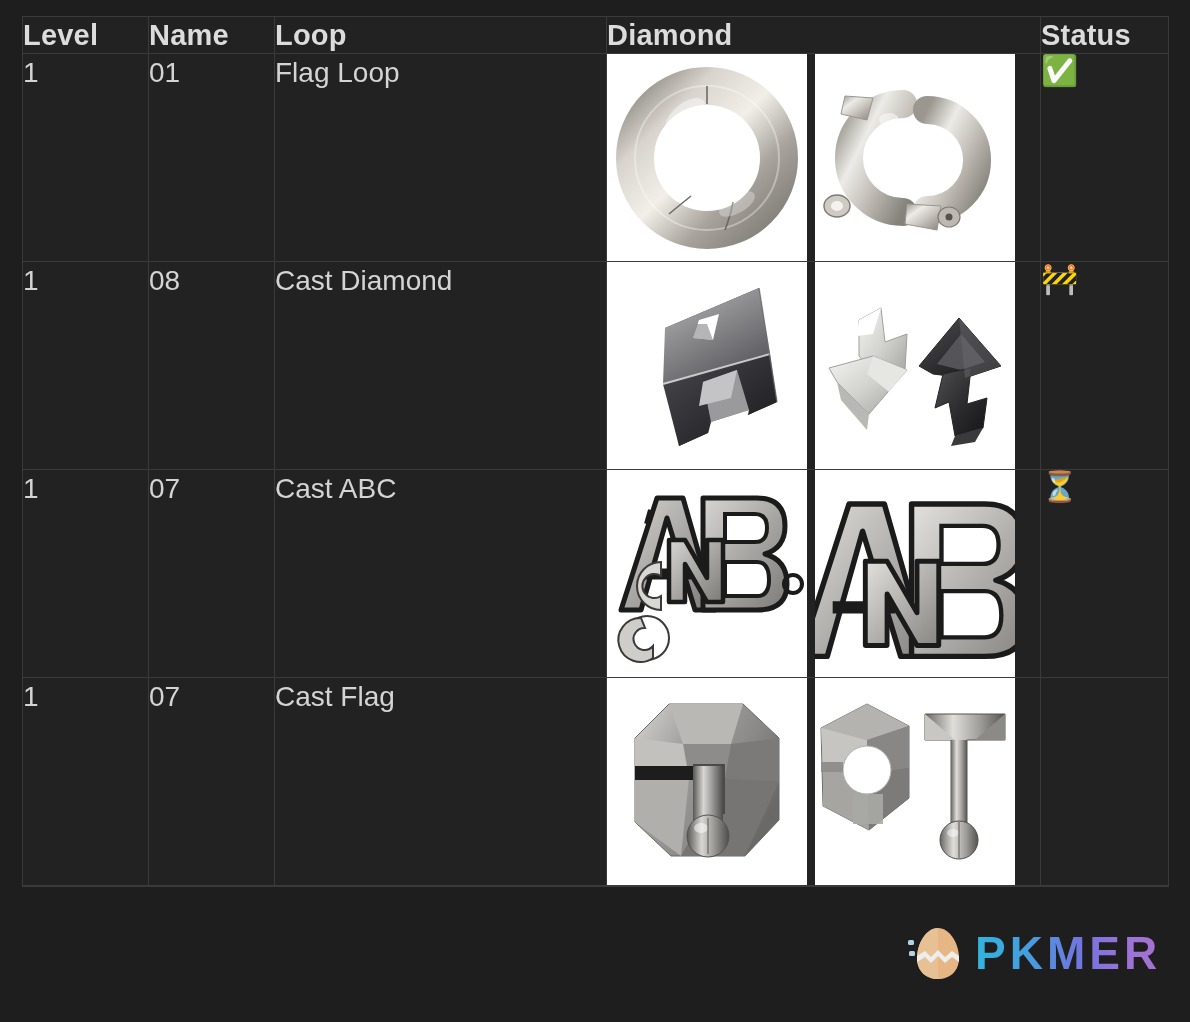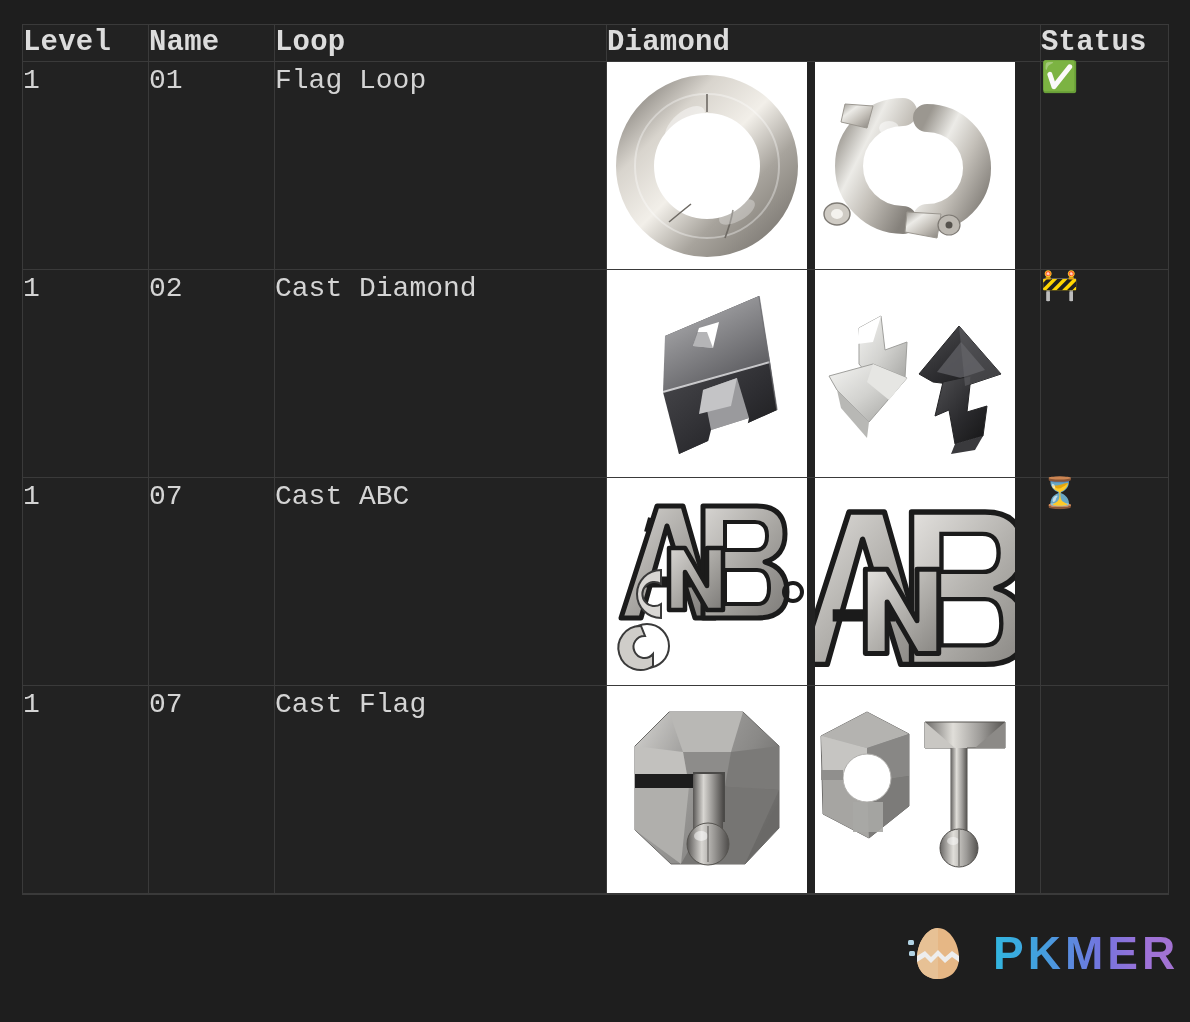--- a/index.html
+++ b/index.html
@@ -17,24 +17,23 @@
     width: 1190px;
     height: 1022px;
     background: #1e1e1e;
     overflow: hidden;
   }
 
   table.puzzle-table {
     border-collapse: collapse;
     table-layout: fixed;
     margin-left: 22px;
-    margin-top: 24px;
+    margin-top: 16px;
     width: 1146px;
     background: #f9a8d4;
-    font-family: Liberation Mono, monospace;
   }
 
   table.puzzle-table th,
   table.puzzle-table td {
     border: 1px solid #3a3a3a;
     background: #222222;
     vertical-align: top;
     padding: 0;
   }
 
@@ -93,21 +92,21 @@
 
   .status-emoji { font-size: 30px; line-height: 34px; display: inline-block; }
 
   
   .watermark {
     position: absolute;
     left: 907px;
     top: 922px;
     display: flex;
     align-items: center;
-    gap: 24px;
+    gap: 6px;
     pointer-events: none;
     opacity: 0.92;
   }
   .wm-logo { width: 62px; height: 62px; }
   .wm-text {
     font-size: 46px;
     font-weight: bold;
     letter-spacing: 4px;
     background: linear-gradient(90deg, #33c3f0 0%, #4aa8ef 28%, #7b7cf0 58%, #a97ae8 82%, #b07ae0 100%);
     -webkit-background-clip: text;
@@ -195,21 +194,21 @@
             </div>
           </div>
         </td>
         <td class="status-cell">
           <span class="status-emoji">✅</span>
         </td>
       </tr>
 
       <tr>
         <td class="dcell">1</td>
-        <td class="dcell">02</td>
+        <td class="dcell">08</td>
         <td class="dcell">Cast Diamond</td>
         <td class="pic-cell">
           <div class="pic-row">
             <div class="thumb">
               <svg viewBox="0 0 200 207">
                 <defs>
                   <linearGradient id="dk1" x1="0" y1="0" x2="0.6" y2="1">
                     <stop offset="0%" stop-color="#b9b9bb"></stop>
                       <stop offset="45%" stop-color="#8d8d90"></stop>
                     <stop offset="100%" stop-color="#5a5a5e"></stop>

